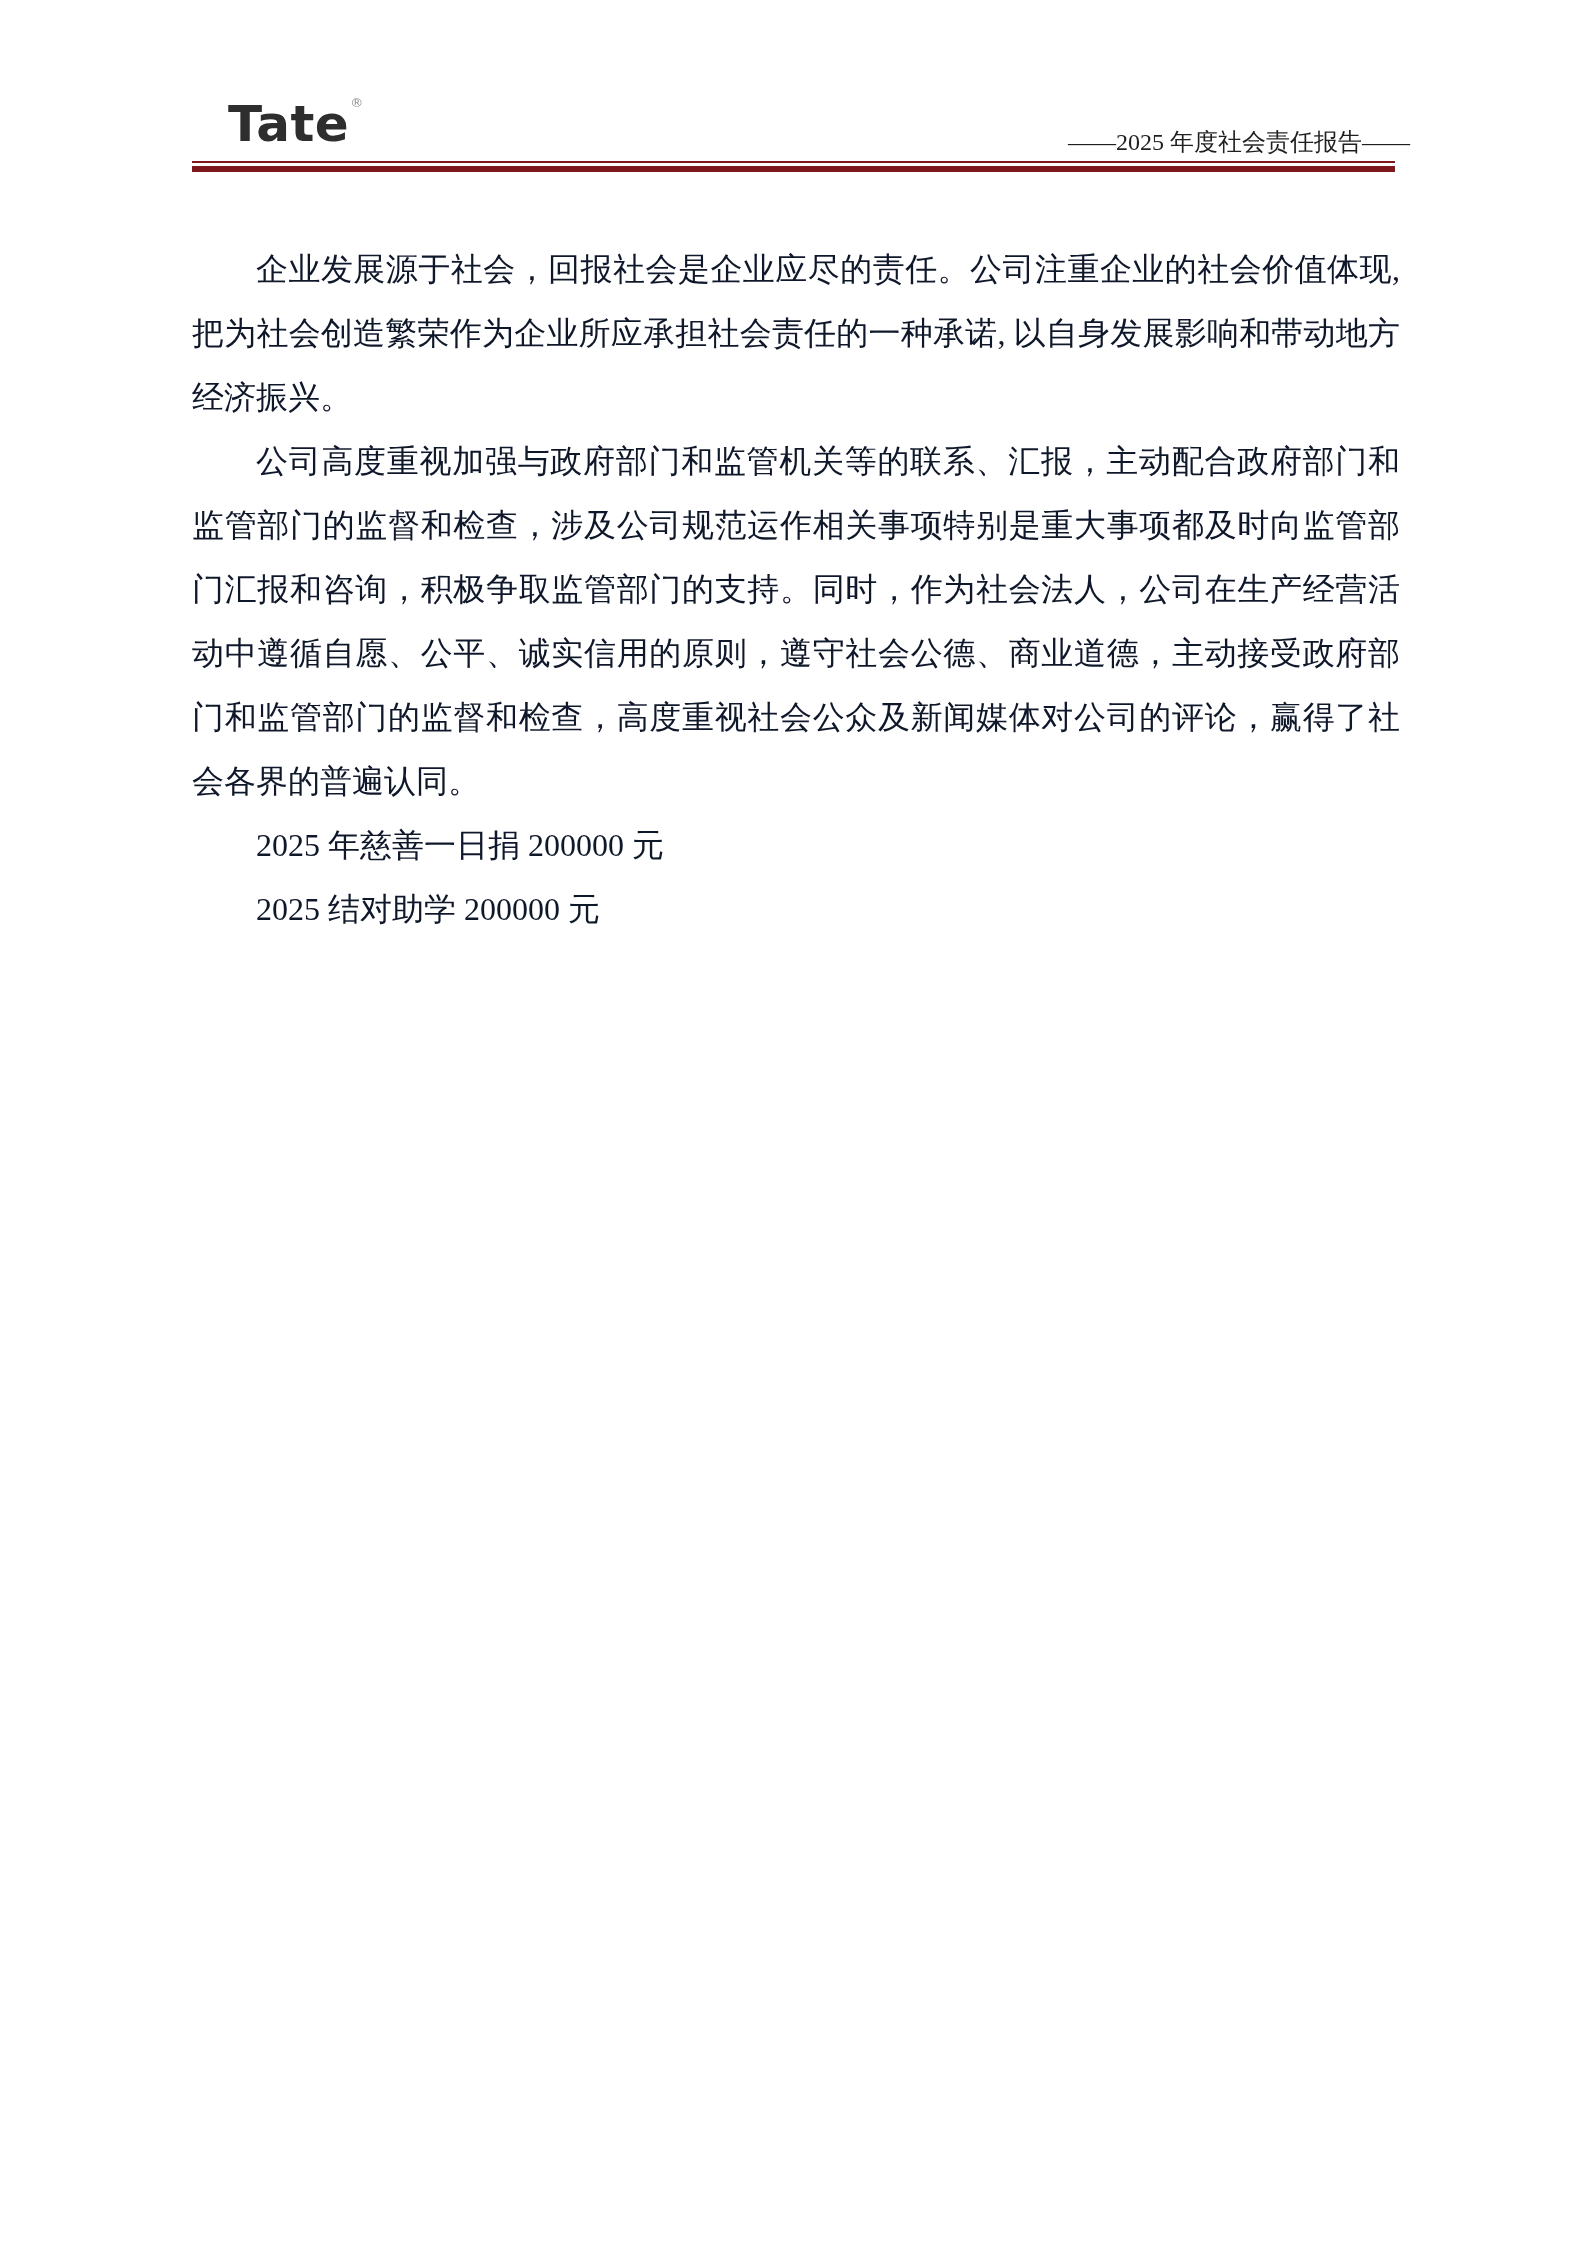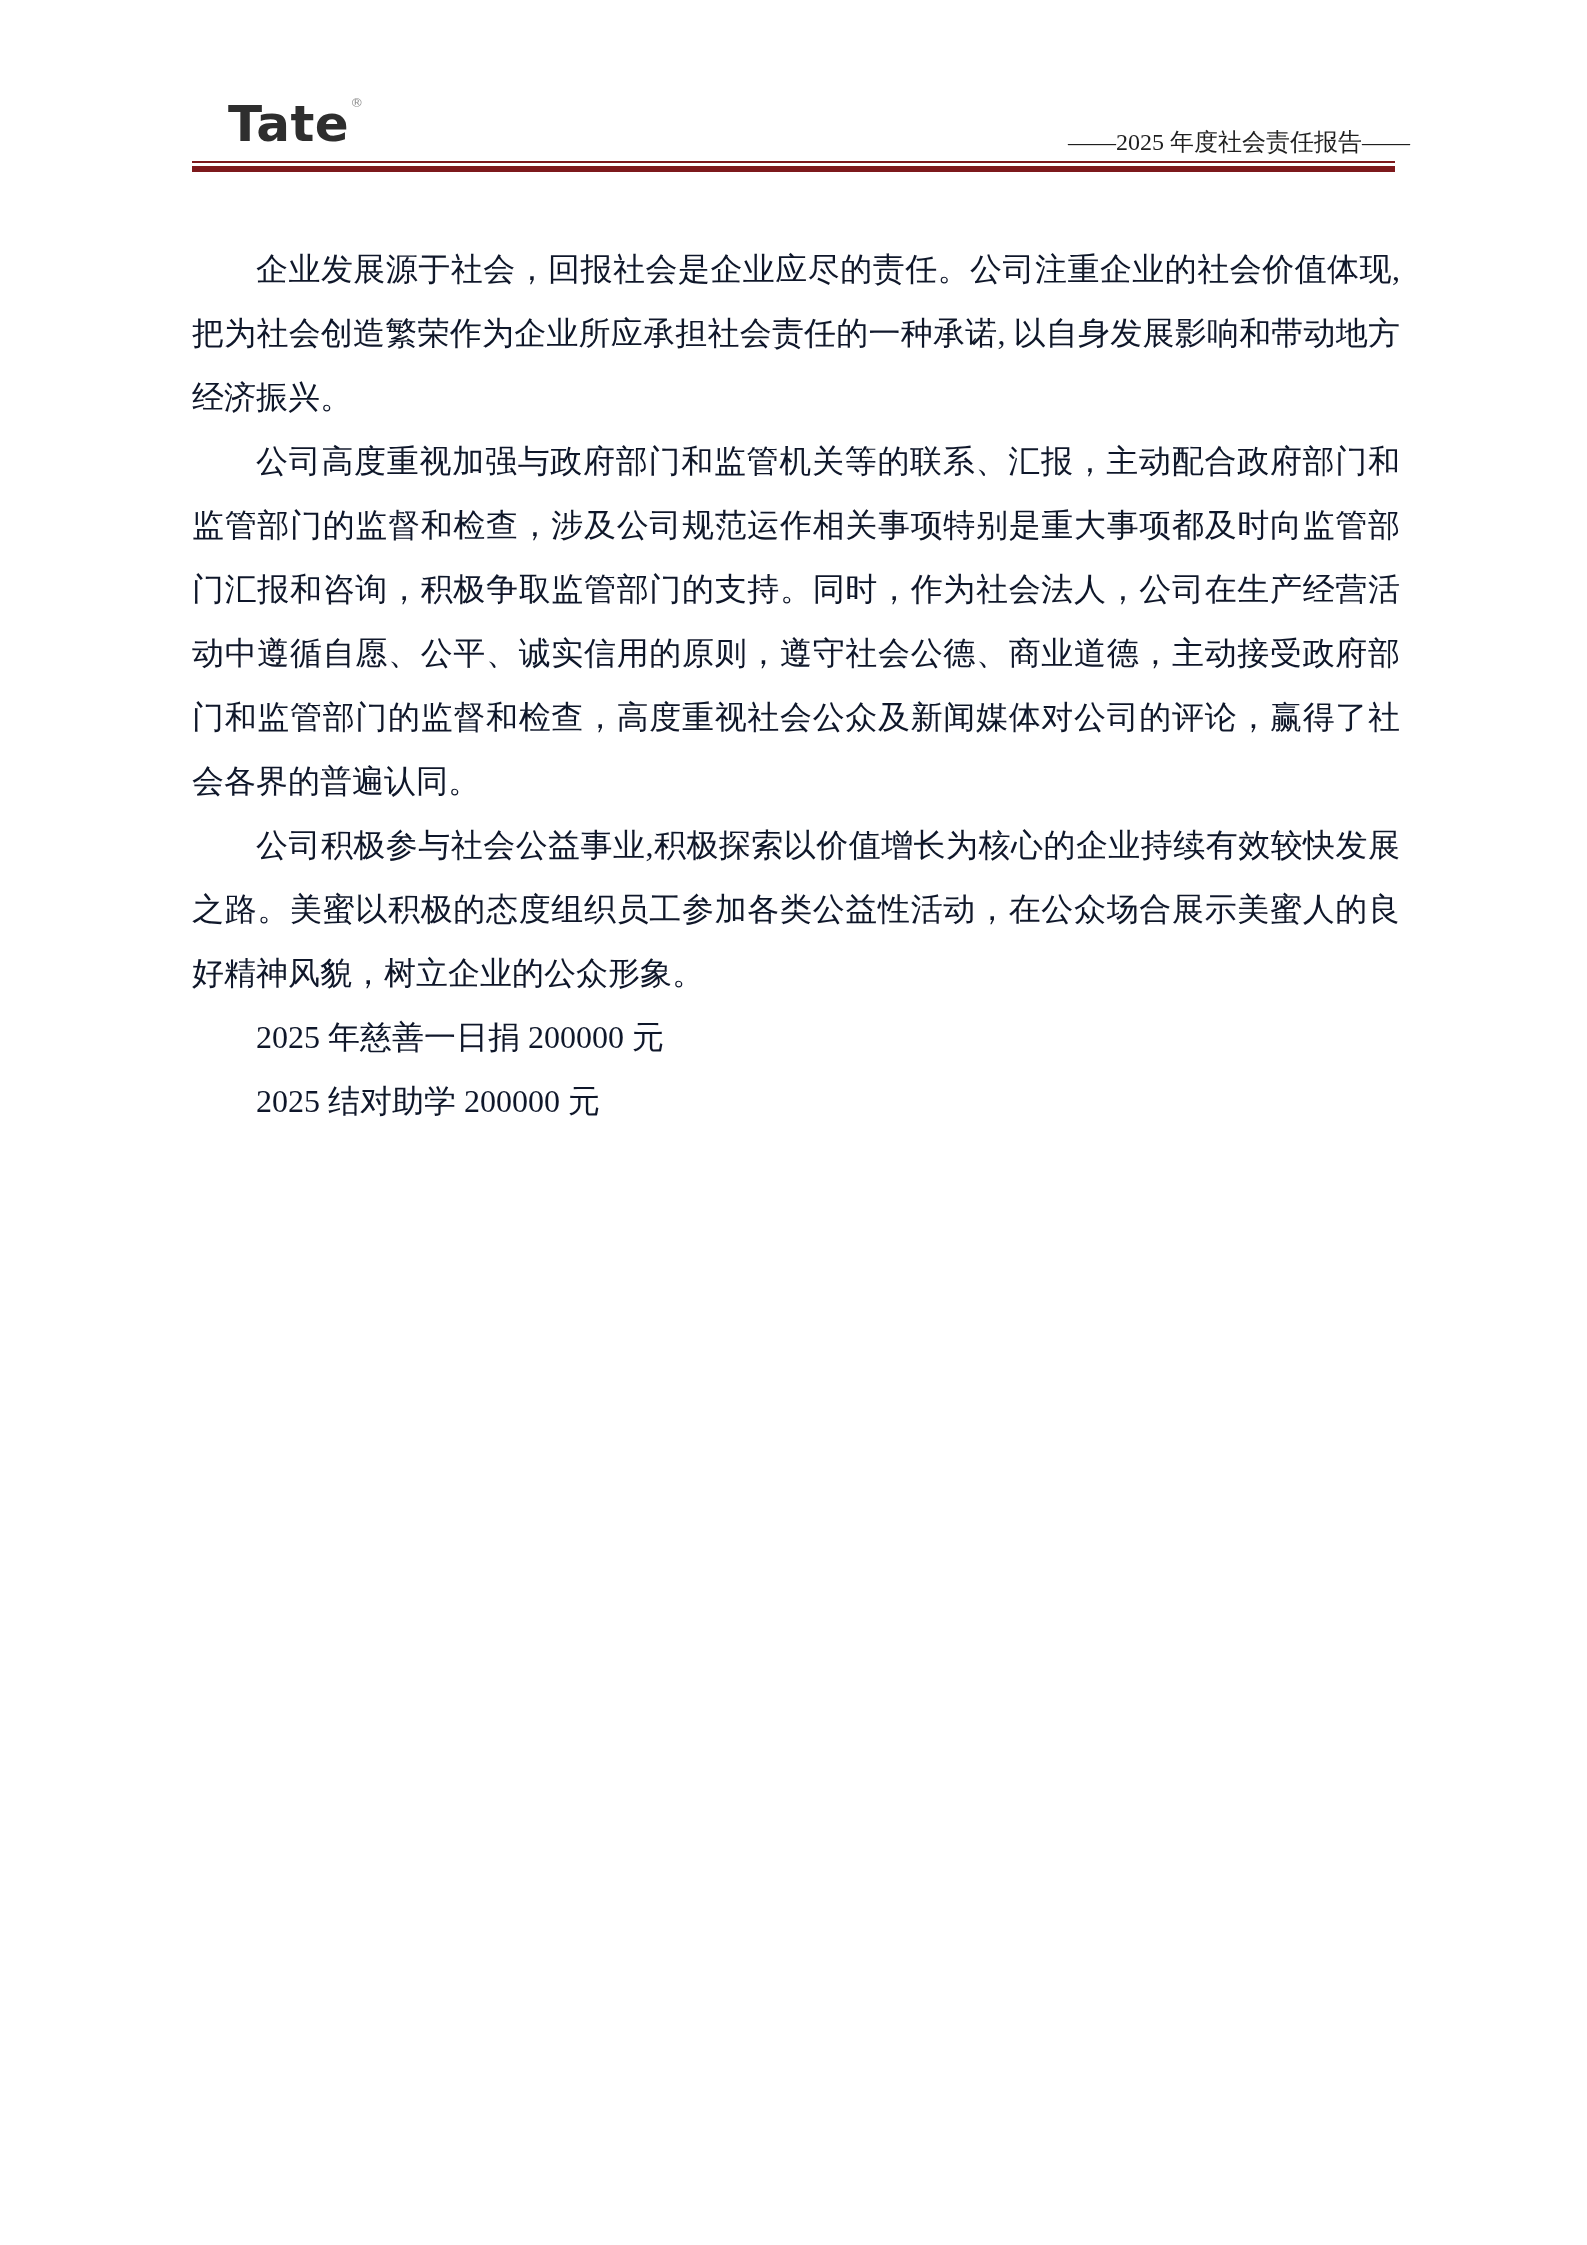--- a/index.html
+++ b/index.html
@@ -98,21 +98,20 @@
     <div class="logo">
       <span>Tate</span><sup>®</sup>
     </div>
     <div class="report-title">——2025 年度社会责任报告——</div>
     <div class="header-rule"></div>
   </div>
 
   <main class="doc-body">
     <p>企业发展源于社会，回报社会是企业应尽的责任。公司注重企业的社会价值体现,把为社会创造繁荣作为企业所应承担社会责任的一种承诺, 以自身发展影响和带动地方经济振兴。</p>
     <p>公司高度重视加强与政府部门和监管机关等的联系、汇报，主动配合政府部门和监管部门的监督和检查，涉及公司规范运作相关事项特别是重大事项都及时向监管部门汇报和咨询，积极争取监管部门的支持。同时，作为社会法人，公司在生产经营活动中遵循自愿、公平、诚实信用的原则，遵守社会公德、商业道德，主动接受政府部门和监管部门的监督和检查，高度重视社会公众及新闻媒体对公司的评论，赢得了社会各界的普遍认同。</p>
-    <p>公司积极参与社会公益事业,积极探索以价值增长为核心的企业持续有效较快发展之路。美蜜以积极的态度组织员工参加各类公益性活动，在公众场合展示美蜜人的良好精神风貌，树立企业的公众形象。</p>
     <p>2025 年慈善一日捐 200000 元</p>
     <p>2025 结对助学 200000 元</p>
   </main>
 
   <div class="page-footer">
     <span class="page-number">- 10 -</span>
   </div>
 
 </div>
 

